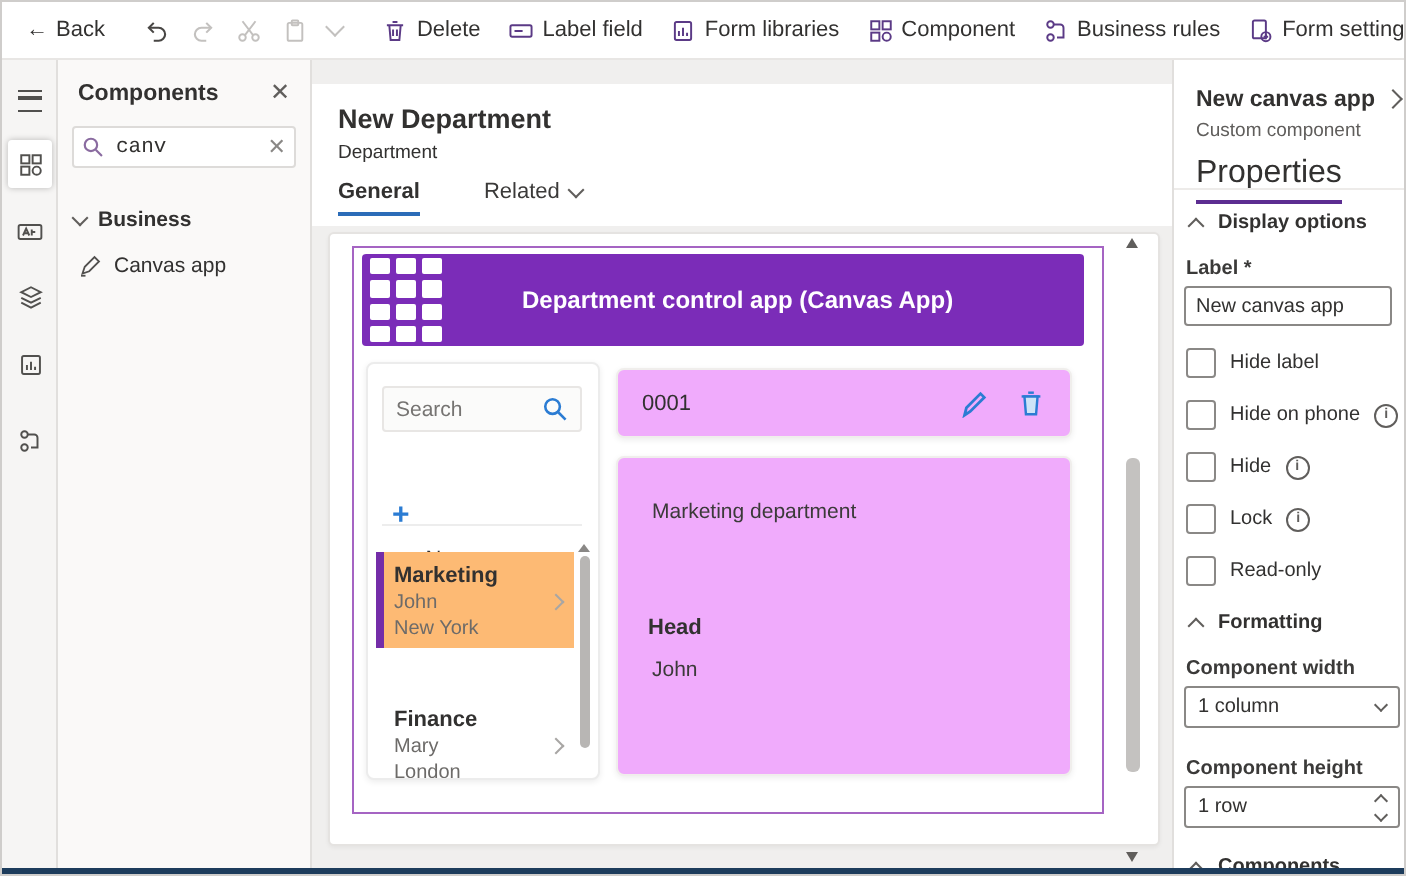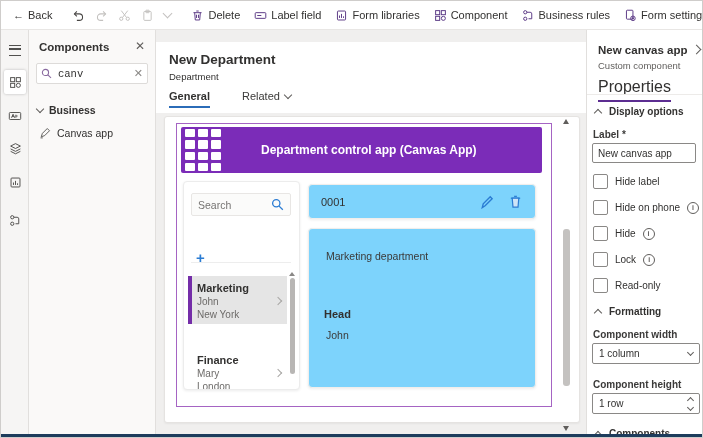--- a/index.html
+++ b/index.html
@@ -50,28 +50,28 @@
   .banner-title{margin-left:80px;color:#fff;font-weight:bold;font-size:12px;}
   .lpanel{top:151px;left:27px;width:115px;height:207px;background:#fff;border:1px solid #ececec;border-radius:4px;box-shadow:0 1px 3px rgba(0,0,0,.08);overflow:hidden;}
   .lsearch{position:absolute;top:11px;left:7px;width:100px;height:23px;background:#fbfbfa;border:1px solid #e8e6e4;border-radius:2px;
            display:flex;align-items:center;justify-content:space-between;padding:0 6px;box-sizing:border-box;}
   .lsearch span{font-size:10.5px;color:#767472;}
   .newrow{position:absolute;top:48px;left:12px;display:flex;align-items:center;gap:8px;}
   .plus{color:#2b7cd3;font-size:15px;font-weight:bold;line-height:12px;}
   .newlbl{font-size:11px;color:#323130;margin-top:44px;}
   .ldivider{position:absolute;top:80px;left:7px;width:100px;height:1px;background:#ededed;}
   .ditem{position:absolute;left:4px;width:99px;box-sizing:border-box;padding:6px 0 6px 9px;}
-  .ditem.selected{background:#e5e5e5;border-left:4px solid #742da8;padding-left:5px;}
+  .ditem.selected{background:#fdba74;border-left:4px solid #742da8;padding-left:5px;}
   .dname{font-size:11px;font-weight:bold;color:#323130;}
   .dsub{font-size:10px;color:#6d6b69;margin-top:2px;}
   .dchev{position:absolute;right:6px;top:22px;width:5px;height:5px;border-right:1.2px solid #a8a6a4;border-bottom:1.2px solid #a8a6a4;transform:rotate(-45deg);}
   .list-scroll{position:absolute;top:90px;right:4px;width:6px;height:110px;}
   .list-scroll .tri{margin:0 auto 2px auto;width:0;height:0;border-left:3px solid transparent;border-right:3px solid transparent;border-bottom:4px solid #8a8886;}
   .list-thumb{width:5px;height:96px;background:#b8b6b4;border-radius:3px;margin:0 auto;}
-  .rcard{background:#7dd3fc;border-radius:4px;box-shadow:0 1px 3px rgba(0,0,0,.08);border:1px solid #f0eeec;box-sizing:border-box;}
+  .rcard{background:#f0abfc;border-radius:4px;box-shadow:0 1px 3px rgba(0,0,0,.08);border:1px solid #f0eeec;box-sizing:border-box;}
   .idrow{top:154px;left:152px;width:228px;height:35px;display:flex;align-items:center;padding:0 12px;box-sizing:border-box;}
   .idtxt{font-size:11px;color:#323130;flex:1;}
   .iconbtns{display:flex;gap:14px;align-items:center;}
   .dcard{top:198px;left:152px;width:228px;height:160px;padding:12px 15px;box-sizing:border-box;}
   .flabel{font-size:11px;font-weight:bold;color:#323130;}
   .fvalue{font-size:10.5px;color:#3b3a39;margin-top:9px;margin-left:2px;}
   .mscroll{top:86px;left:405px;width:11px;height:318px;}
   .mscroll .tri-up{position:absolute;top:3px;left:2px;width:0;height:0;border-left:3.5px solid transparent;border-right:3.5px solid transparent;border-bottom:5px solid #605e5c;}
   .mscroll .tri-down{position:absolute;bottom:3px;left:2px;width:0;height:0;border-left:3.5px solid transparent;border-right:3.5px solid transparent;border-top:5px solid #605e5c;}
   .mthumb{position:absolute;top:113px;left:2px;width:7px;height:157px;background:#c4c2c0;border-radius:3px;}

